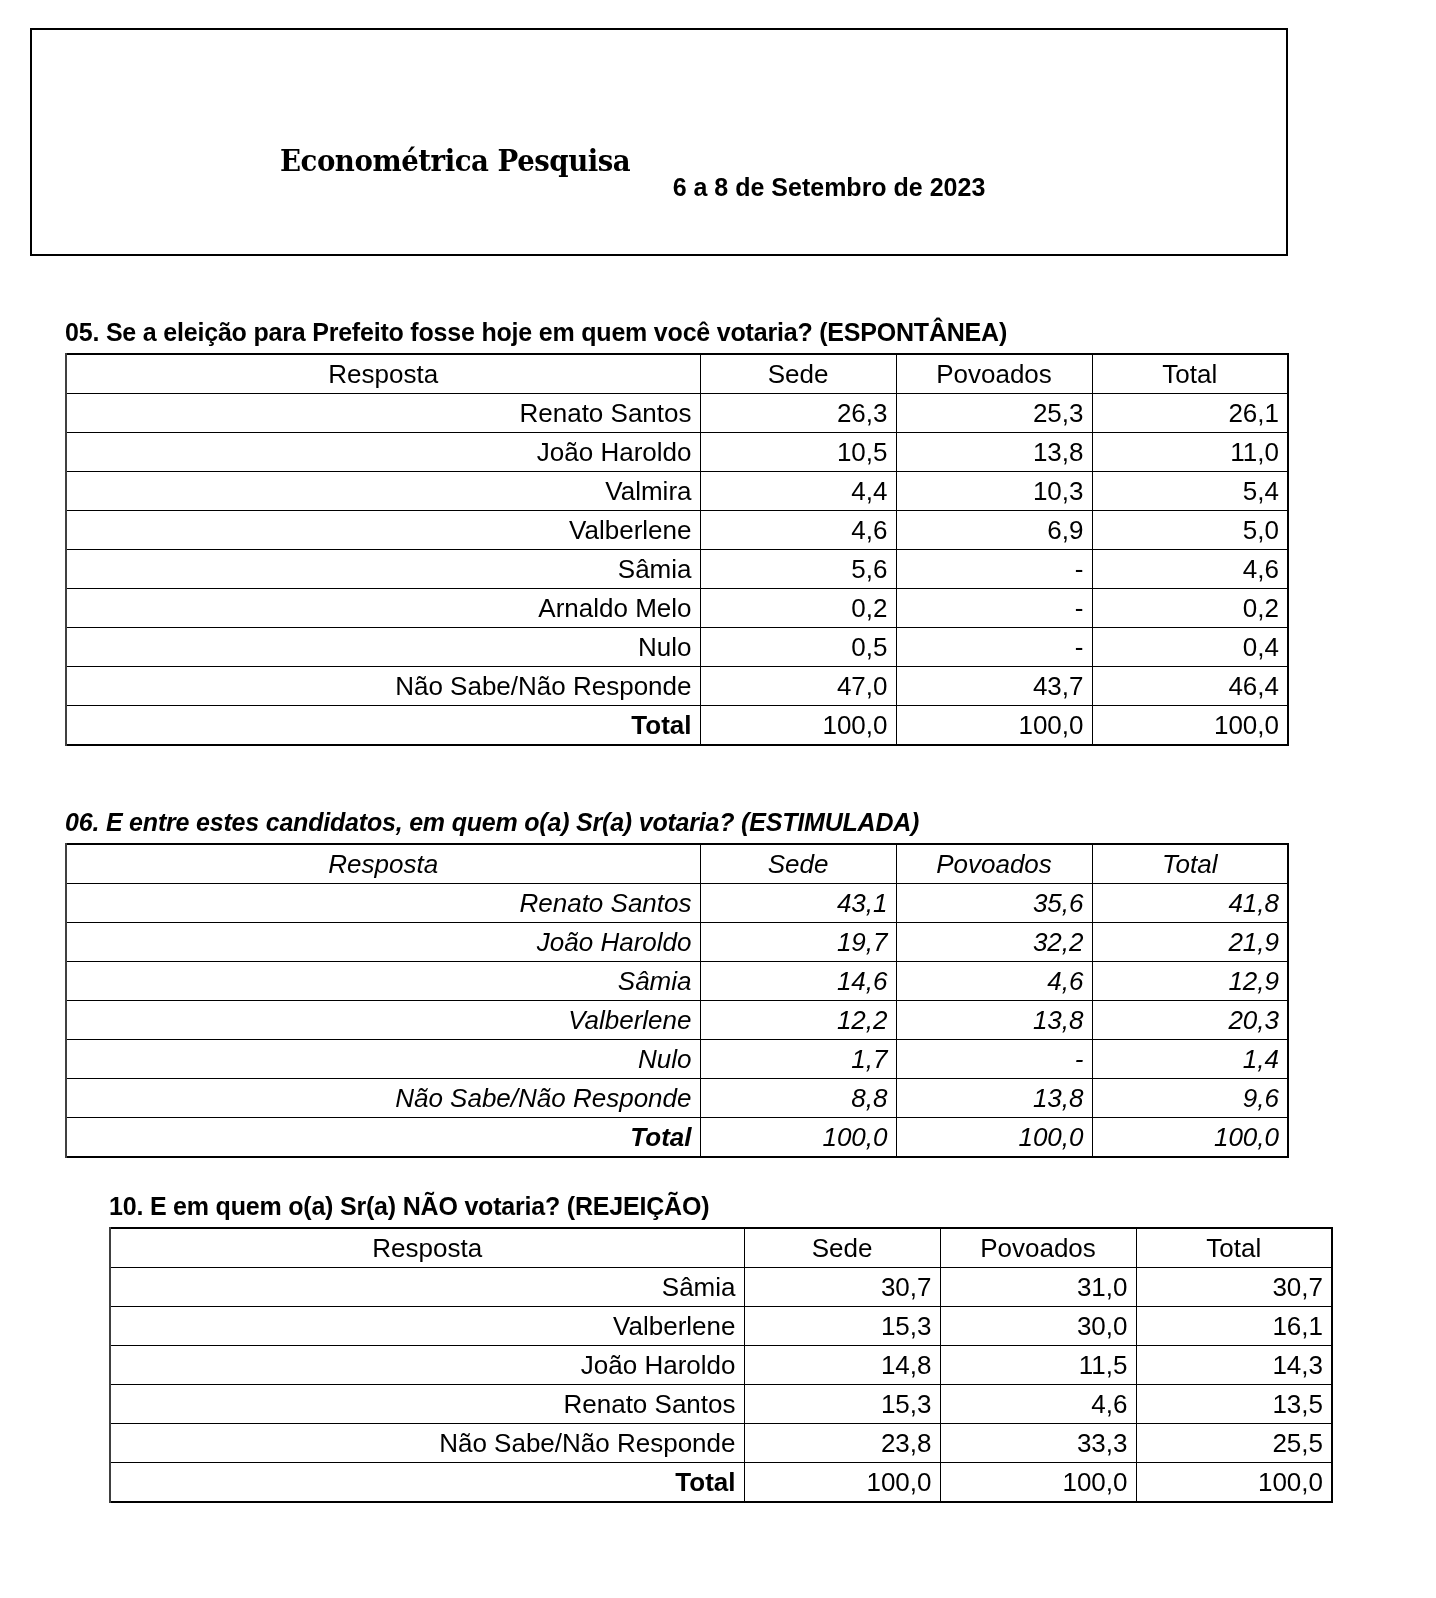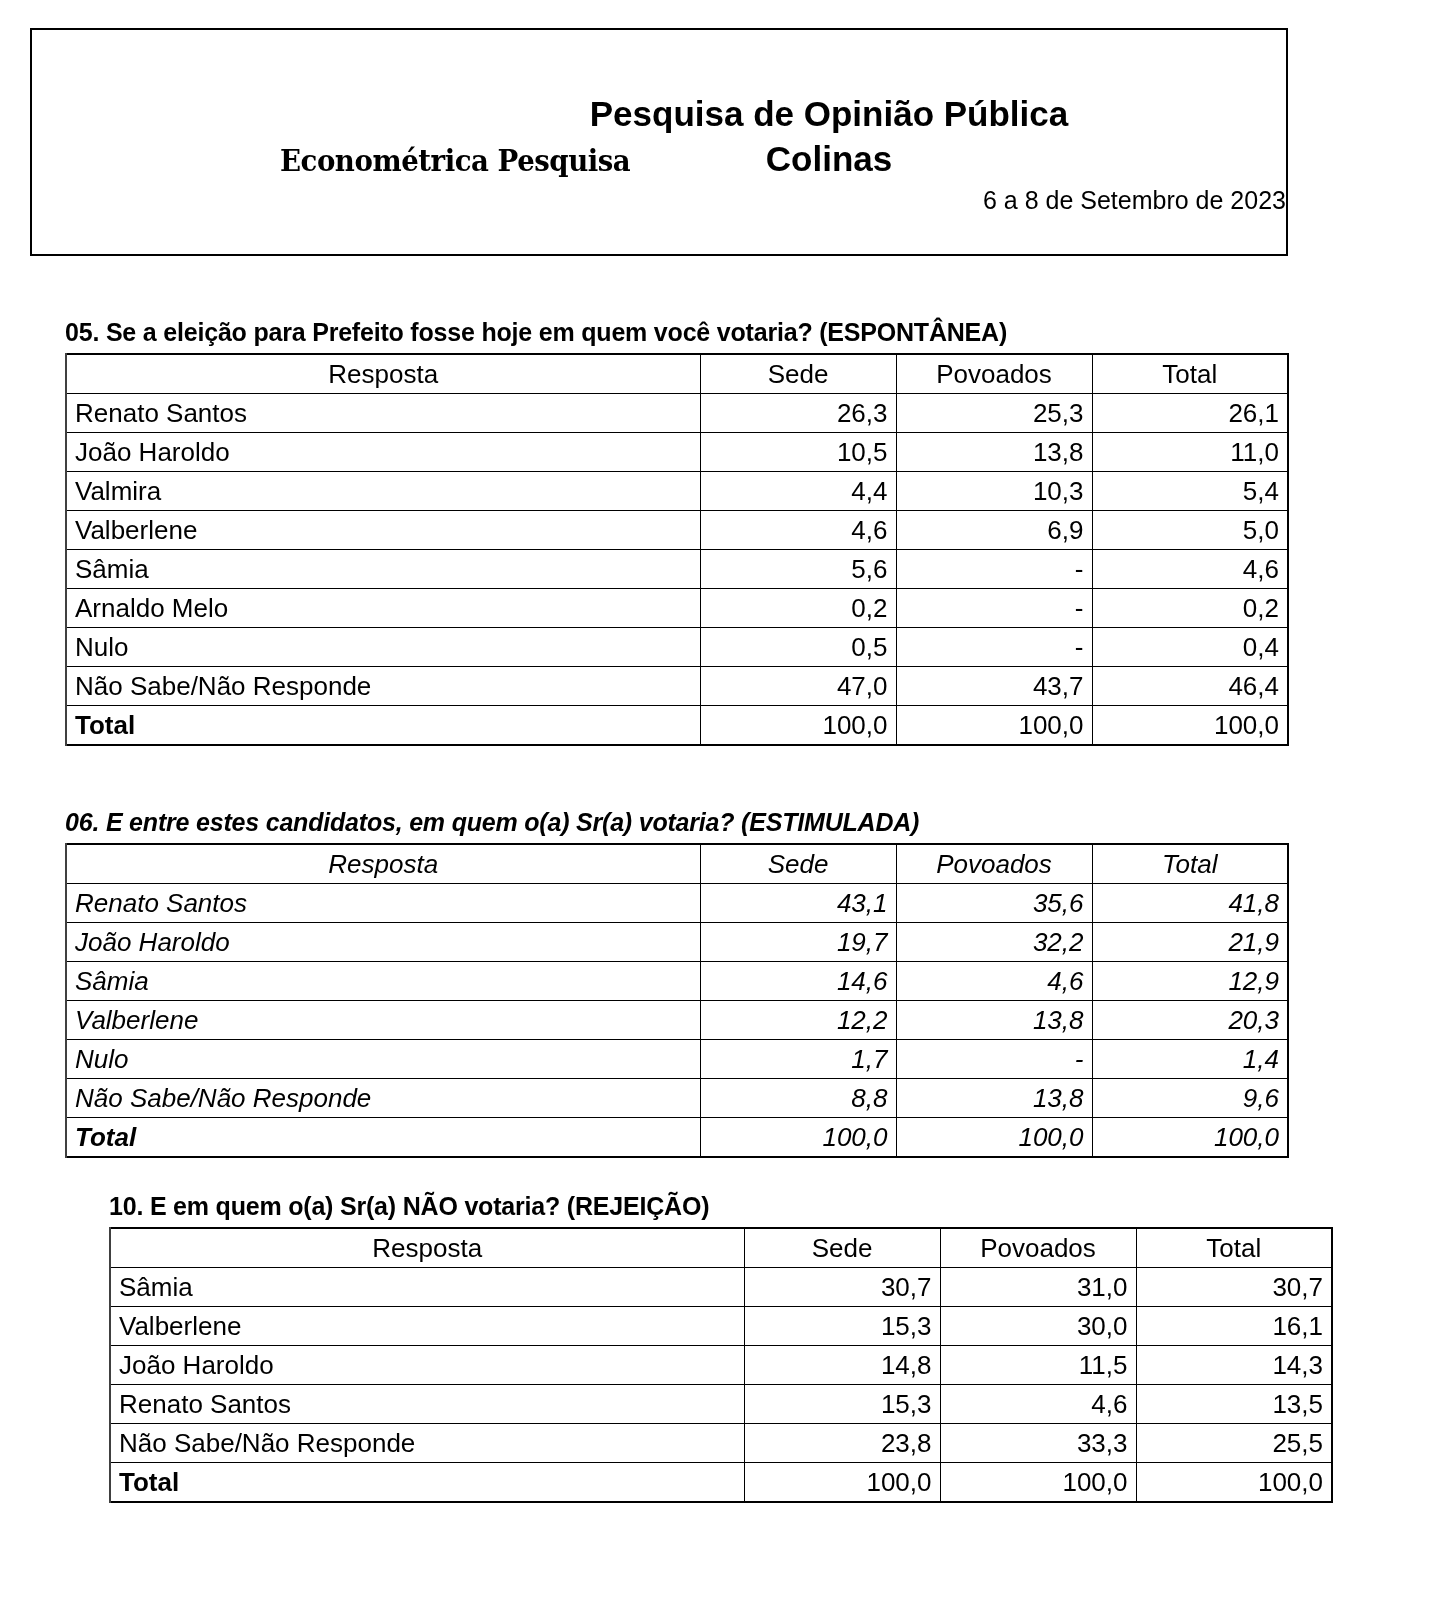--- a/index.html
+++ b/index.html
@@ -47,25 +47,25 @@
     text-align: center;
     padding-left: 340px;
     font-size: 35px;
     font-weight: bold;
     line-height: 1.28;
   }
   .title-sub {
     position: absolute;
     left: 0;
     right: 0;
-    top: 156px;
-    text-align: right;
+    top: 143px;
+    text-align: center;
     padding-left: 340px;
     font-size: 25px;
-    font-weight: normal;
+    font-weight: bold;
   }
 
   
   .block {
     position: absolute;
     left: 65px;
     width: 1378px;
   }
   .q-title {
     font-size: 25px;
@@ -101,39 +101,35 @@
     text-align: center;
     border-bottom: 2px solid #000;
     border-top: 2px solid #000;
     height: 40px;
     line-height: 40px;
     font-size: 27px;
   }
   .col-resp { width: 634px; }
   .col-num  { width: 196px; }
 
-  .cell-label { text-align: left; }
+  .cell-label { text-align: right; }
   .cell-num   { text-align: right; }
 
   .total-row td {
     font-weight: bold;
     border-top: 2px solid #000;
     border-bottom: 2px solid #000;
   }
   .total-row td.cell-label { font-weight: bold; }
 </style>
 </head>
 <body>
 
 <div class="header-box">
   <div class="brand">Econométrica Pesquisa</div>
-  <div class="title-main">
-    <div>Pesquisa de Opinião Pública</div>
-    <div>Colinas</div>
-  </div>
   <div class="title-sub">6 a 8 de Setembro de 2023</div>
 </div>
 
 <div class="block" id="block-0" style="top:318px;">
   <div class="q-title">05. Se a eleição para Prefeito fosse hoje em quem você votaria? (ESPONTÂNEA)</div>
   <table class="tbl">
     <colgroup>
       <col class="col-resp">
         <col class="col-num">
         <col class="col-num">

